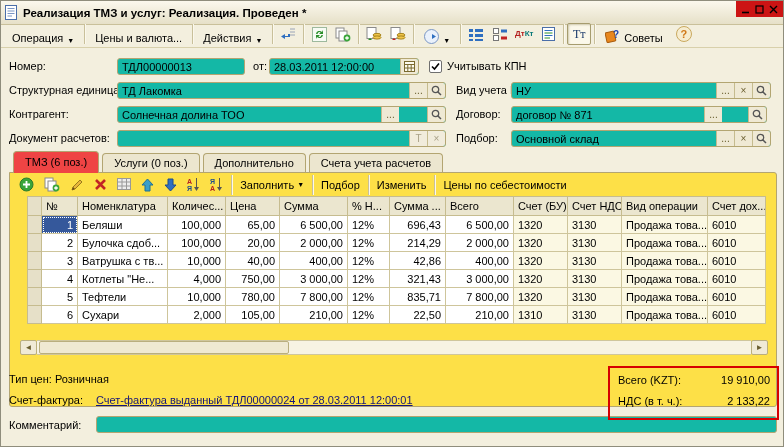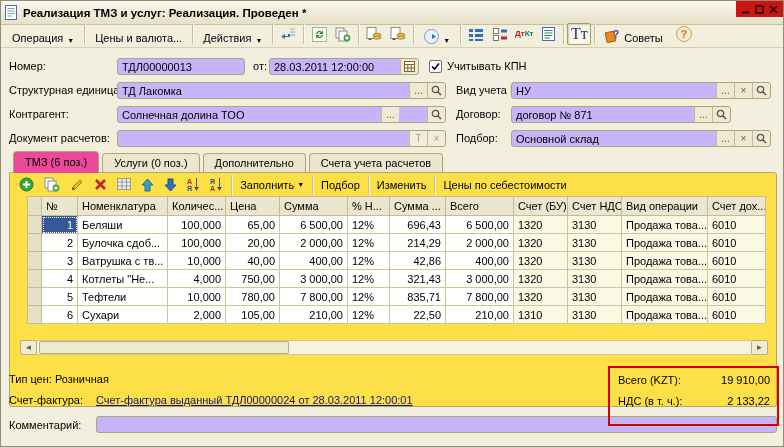--- a/index.html
+++ b/index.html
@@ -23,39 +23,39 @@
   .toolbar{position:absolute;left:0;top:20px;width:100%;height:27px;
     display:flex;align-items:center;padding:0 4px;border-bottom:1px solid #D8D0AB;}
   .tbtn{height:22px;display:flex;align-items:flex-end;gap:4px;padding:0 6px;border:1px solid transparent;
     border-radius:2px;white-space:nowrap;cursor:default;}
   .ibtn{width:24px;height:22px;display:flex;align-items:center;justify-content:center;border:1px solid transparent;border-radius:2px;}
   .pressed{border:1px solid #A69C6E;background:#FBF8EA;box-shadow:inset 1px 1px 2px rgba(120,110,60,.35);}
   .sep{width:1px;height:20px;background:#C9C09A;box-shadow:1px 0 0 #FBF8EC;margin:0 3px;flex:0 0 auto;}
   .caret{font-size:7px;line-height:7px;}
   .dtkt{display:flex;line-height:8px;font-size:8px;font-weight:bold;}
   .dtkt .dt{color:#B42222;} .dtkt .kt{color:#0A7A7A;}
-  .tt-label{font-size:16px;color:#1A3A6B;font-family:"Liberation Serif","DejaVu Serif",serif;}
+  .tt-label{font-size:12px;color:#1A3A6B;font-family:"Liberation Serif","DejaVu Serif",serif;}
   .help-circle{width:16px;height:16px;border-radius:50%;background:#F6ECCF;border:1px solid #C9A95F;
     color:#D07818;font-weight:bold;font-size:11px;display:flex;align-items:center;justify-content:center;}
   
   .flabel{position:absolute;height:17px;line-height:17px;white-space:nowrap;}
-  .field{position:absolute;height:17px;background:#c4b5fd;border:1px solid #B3A571;border-radius:3px;
+  .field{position:absolute;height:17px;background:#14b8a6;border:1px solid #B3A571;border-radius:3px;
     display:flex;align-items:stretch;overflow:hidden;}
   .field input{flex:1 1 auto;min-width:0;border:0;outline:0;background:transparent;
     font:11px "Liberation Sans","DejaVu Sans",sans-serif;padding:0 4px;}
   .fbtn{flex:0 0 auto;width:18px;background:#EFE9D4;border-left:1px solid #C5BB8E;
     display:flex;align-items:center;justify-content:center;color:#6A5E2F;font-size:10px;cursor:default;}
   .fbtn.dis{color:#A9A188;background:#F1ECDC;}
   .checkbox{position:absolute;width:13px;height:13px;background:#fff;border:1px solid #6F6F6F;border-radius:2px;
     display:flex;align-items:center;justify-content:center;}
   
   .tabs{position:absolute;left:12px;top:150px;height:21px;display:flex;align-items:flex-end;gap:3px;z-index:3;}
   .tab{height:19px;padding:0 11px;line-height:18px;background:#ECE6CF;border:1px solid #B3A571;
     border-bottom:none;border-radius:4px 4px 0 0;white-space:nowrap;cursor:default;}
-  .tab.active{height:22px;line-height:21px;background:#ec4899;margin-bottom:-1px;text-align:right;}
+  .tab.active{height:22px;line-height:21px;background:#ef4444;margin-bottom:-1px;text-align:right;}
   
   .panel{position:absolute;left:8px;top:171px;width:768px;height:235px;border:1px solid #B3A571;border-radius:0 3px 3px 3px;background:#fde047;}
   .gridbar{position:absolute;left:4px;top:1px;height:21px;display:flex;align-items:center;}
   .gbtn{height:20px;min-width:20px;display:flex;align-items:center;justify-content:center;gap:3px;
     padding:0 4px;border:1px solid transparent;border-radius:2px;white-space:nowrap;}
   
   table.grid{position:absolute;left:17px;top:23px;width:738px;border-collapse:collapse;table-layout:fixed;
     font-size:11px;background:#fff;}
   table.grid th{background:#EBE6CF;border:1px solid #C6BC8F;font-weight:normal;text-align:left;
     padding:2px 4px;height:19px;overflow:hidden;white-space:nowrap;}
@@ -65,21 +65,21 @@
   td.acc{background:#FBF8E3 !important;}
   td.cur{background:#35589B !important;color:#fff;outline:1px dotted #fff;outline-offset:-2px;}
   
   .hscroll{position:absolute;left:10px;top:167px;width:748px;height:15px;display:flex;align-items:stretch;}
   .sbtn{width:17px;background:#F0EAD6;border:1px solid #B9AE7E;border-radius:2px;display:flex;align-items:center;justify-content:center;color:#6A5E2F;}
   .strack{flex:1;position:relative;background:#F7F3E3;border-top:1px solid #CFC69C;border-bottom:1px solid #CFC69C;}
   .sthumb{position:absolute;left:2px;top:0;width:250px;height:100%;background:#EFE9D2;border:1px solid #B9AE7E;border-radius:2px;}
   
   .plain{position:absolute;white-space:nowrap;}
   a.invoice{color:#14147A;text-decoration:underline;white-space:nowrap;}
-  .totals{position:absolute;left:607px;top:365px;width:171px;height:60px;border:2px solid #D60000;}
+  .totals{position:absolute;left:607px;top:365px;width:171px;height:54px;border:2px solid #D60000;}
   .trow{position:absolute;left:8px;right:7px;display:flex;justify-content:space-between;}
   
   svg{display:block;}
 </style>
 </head>
 <body>
 
 <div id="window">
 
   <div class="titlebar">
@@ -298,21 +298,21 @@
     <input value="Солнечная долина ТОО" style="">
     <span class="fbtn">...</span>
     <span class="fbtn">
         <svg width="11" height="11">
           <circle cx="4.5" cy="4.5" r="3.2" fill="none" stroke="#555" stroke-width="1.3"></circle>
           <line x1="7" y1="7" x2="10" y2="10" stroke="#555" stroke-width="1.5"></line>
         </svg>
       </span>
   </div>
   <span class="flabel" style="left:455px;top:105px;">Договор:</span>
-  <div class="field" style="left:510px;top:105px;width:220px;">
+  <div class="field" style="left:510px;top:105px;width:256px;gap:26px;">
     <input value="договор № 871" style="">
     <span class="fbtn">...</span>
     <span class="fbtn">
         <svg width="11" height="11">
           <circle cx="4.5" cy="4.5" r="3.2" fill="none" stroke="#555" stroke-width="1.3"></circle>
           <line x1="7" y1="7" x2="10" y2="10" stroke="#555" stroke-width="1.5"></line>
         </svg>
       </span>
   </div>
 

